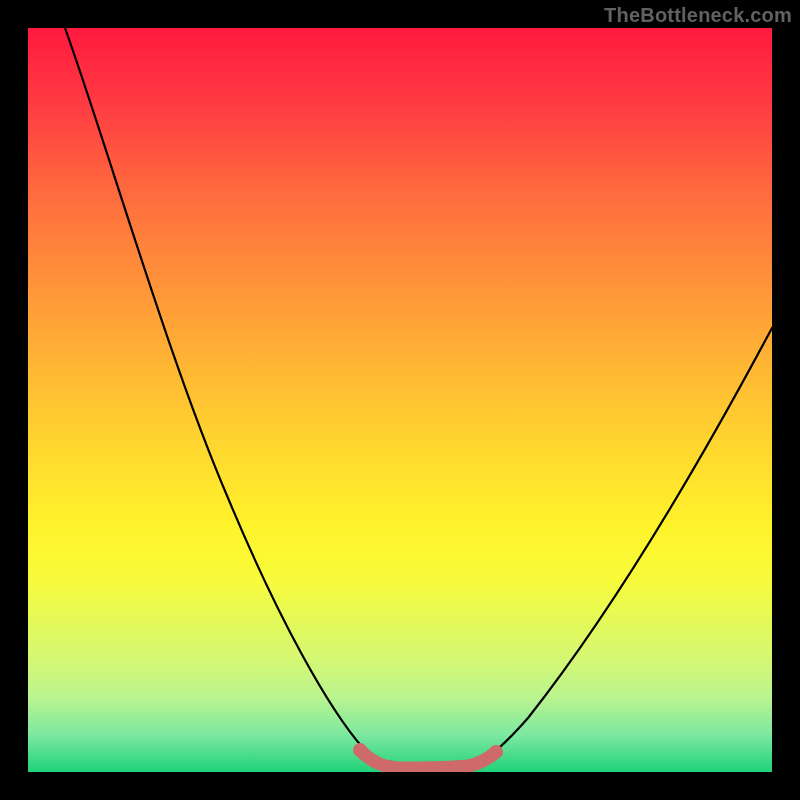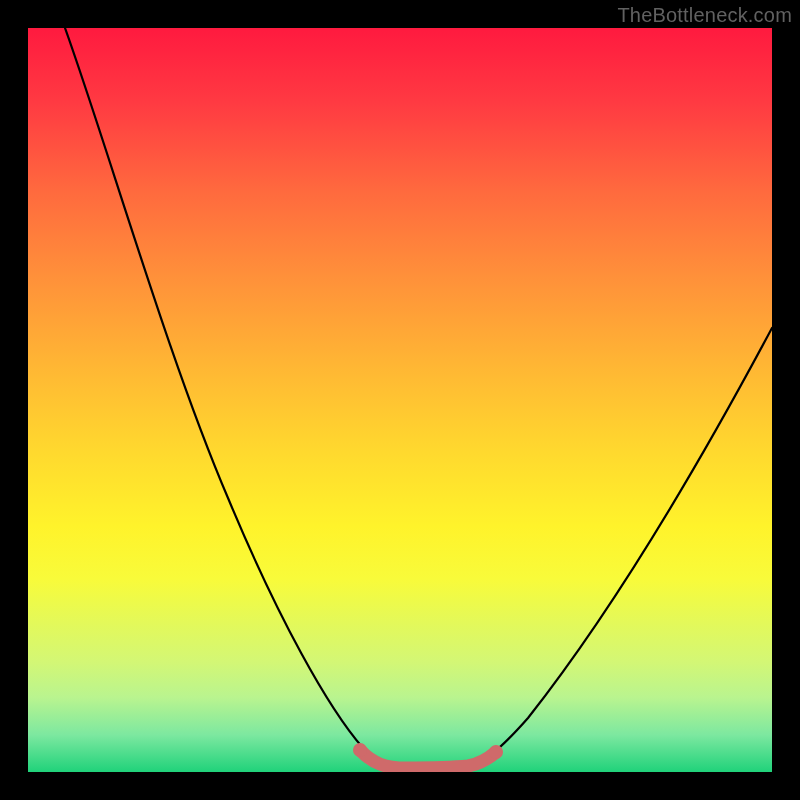--- a/index.html
+++ b/index.html
@@ -33,21 +33,21 @@
       #7de8a0 95%,
       #20d27a 100%
     );
   }
   .watermark {
     position: absolute;
     top: 4px;
     right: 8px;
     color: #616161;
     font-size: 20px;
-    font-weight: 400;
+    font-weight: 700;
     letter-spacing: 0.2px;
     user-select: none;
   }
   svg {
     position: absolute;
     left: 0;
     top: 0;
   }
 </style>
 </head>

